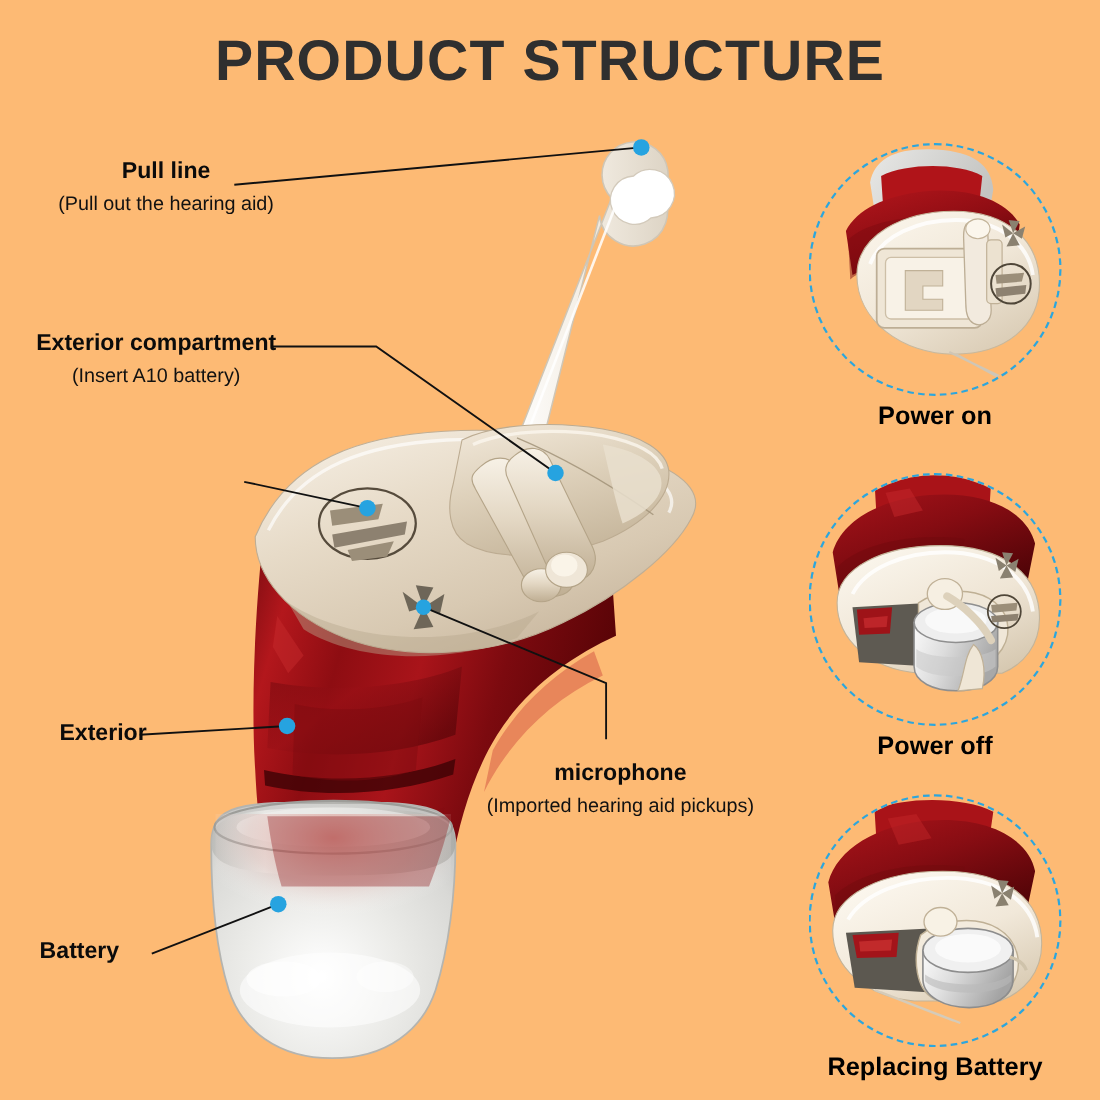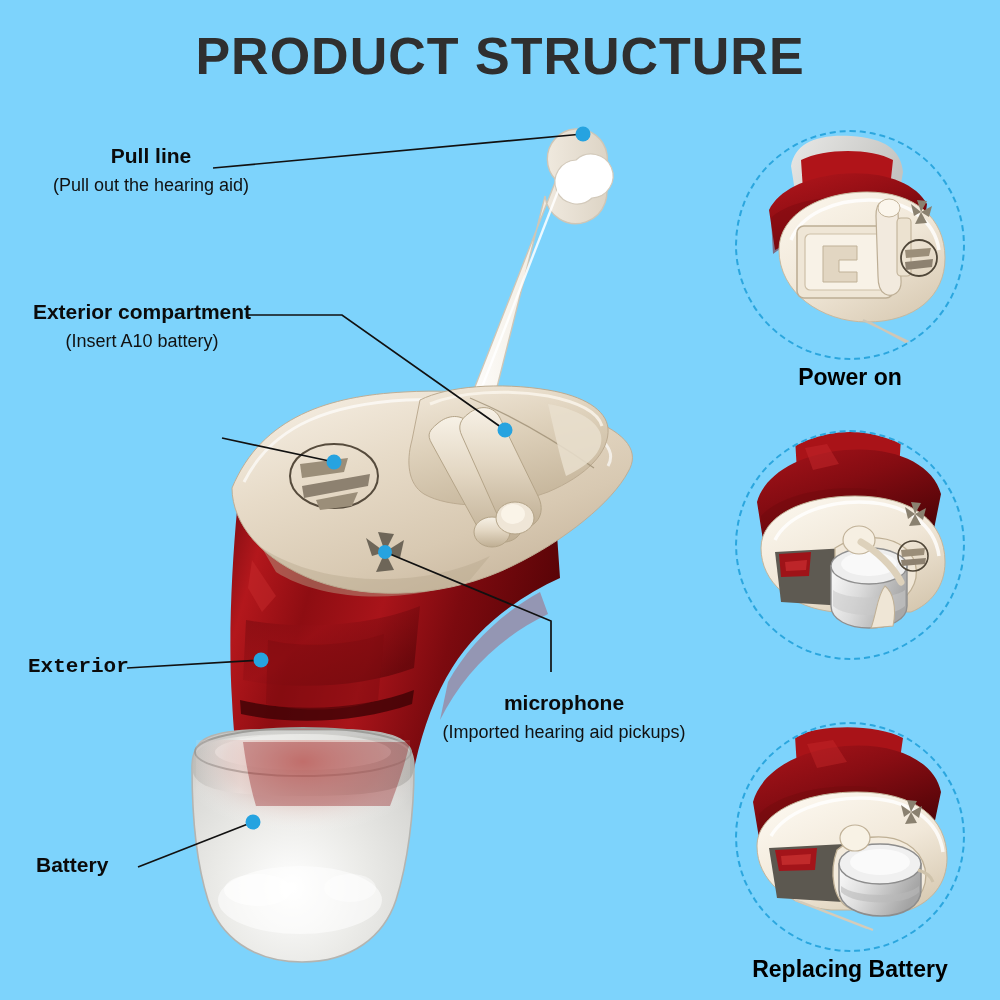--- a/index.html
+++ b/index.html
@@ -6,21 +6,21 @@
   * { box-sizing: border-box; margin: 0; padding: 0; }
   html, body {
     width: 1000px; height: 1000px;
     background: #ffffff;
     font-family: "Liberation Sans", sans-serif;
     overflow: hidden;
   }
   #page {
     position: relative;
     width: 1000px; height: 1000px;
-    background: #7dd3fc;
+    background: #fdba74;
   }
 
   
   #title {
     position: absolute;
     left: 0; top: 26px;
     width: 1000px;
     text-align: center;
     font-size: 52px;
     font-weight: bold;
@@ -263,21 +263,21 @@
   </div>
 
   <div class="callout" style="left:32px; top:300px; width:220px; text-align:center;">
     <div class="lbl">Exterior compartment</div>
     <div class="sub">(Insert A10 battery)</div>
   </div>
 
   <div class="callout" style="left:4px; top:422px; width:244px; text-align:center;">
   </div>
 
-  <div class="callout" style="left:28px; top:655px;font-family:Liberation Mono, monospace;">
+  <div class="callout" style="left:54px; top:655px;">
     <div class="lbl">Exterior</div>
   </div>
 
   <div class="callout" style="left:36px; top:853px;">
     <div class="lbl">Battery</div>
   </div>
 
   <div class="callout" style="left:440px; top:672px; width:248px; text-align:center;margin-top:19px;">
     <div class="lbl">microphone</div>
     <div class="sub">(Imported hearing aid pickups)</div>
@@ -408,20 +408,21 @@
               <path d="M 180 84 L 176 72 L 186 73 Z"></path>
           </g>
 
           <circle cx="178" cy="126" r="15" fill="none" stroke="#4f4638" stroke-width="1.6"></circle>
           <path d="M 166 120 L 190 118 L 189 125 L 167 127 Z" fill="#9b8e79"></path>
           <path d="M 166 130 L 191 128 L 190 134 L 167 136 Z" fill="#8d8170"></path>
         </g>
       </svg>
       <div class="dash-circle"></div>
     </div>
+    <div class="cap">Power off</div>
   </div>
 
   <div class="panel" style="left:725px; top:722px;">
     <div class="circle-wrap">
       <svg width="230" height="230" viewBox="0 0 230 230" xmlns="http://www.w3.org/2000/svg">
         <defs>
           <clipPath id="clipRep">
               <circle cx="115" cy="115" r="113"></circle>
             </clipPath>
           <linearGradient id="repRed" x1="0" y1="0" x2="0.7" y2="1">

